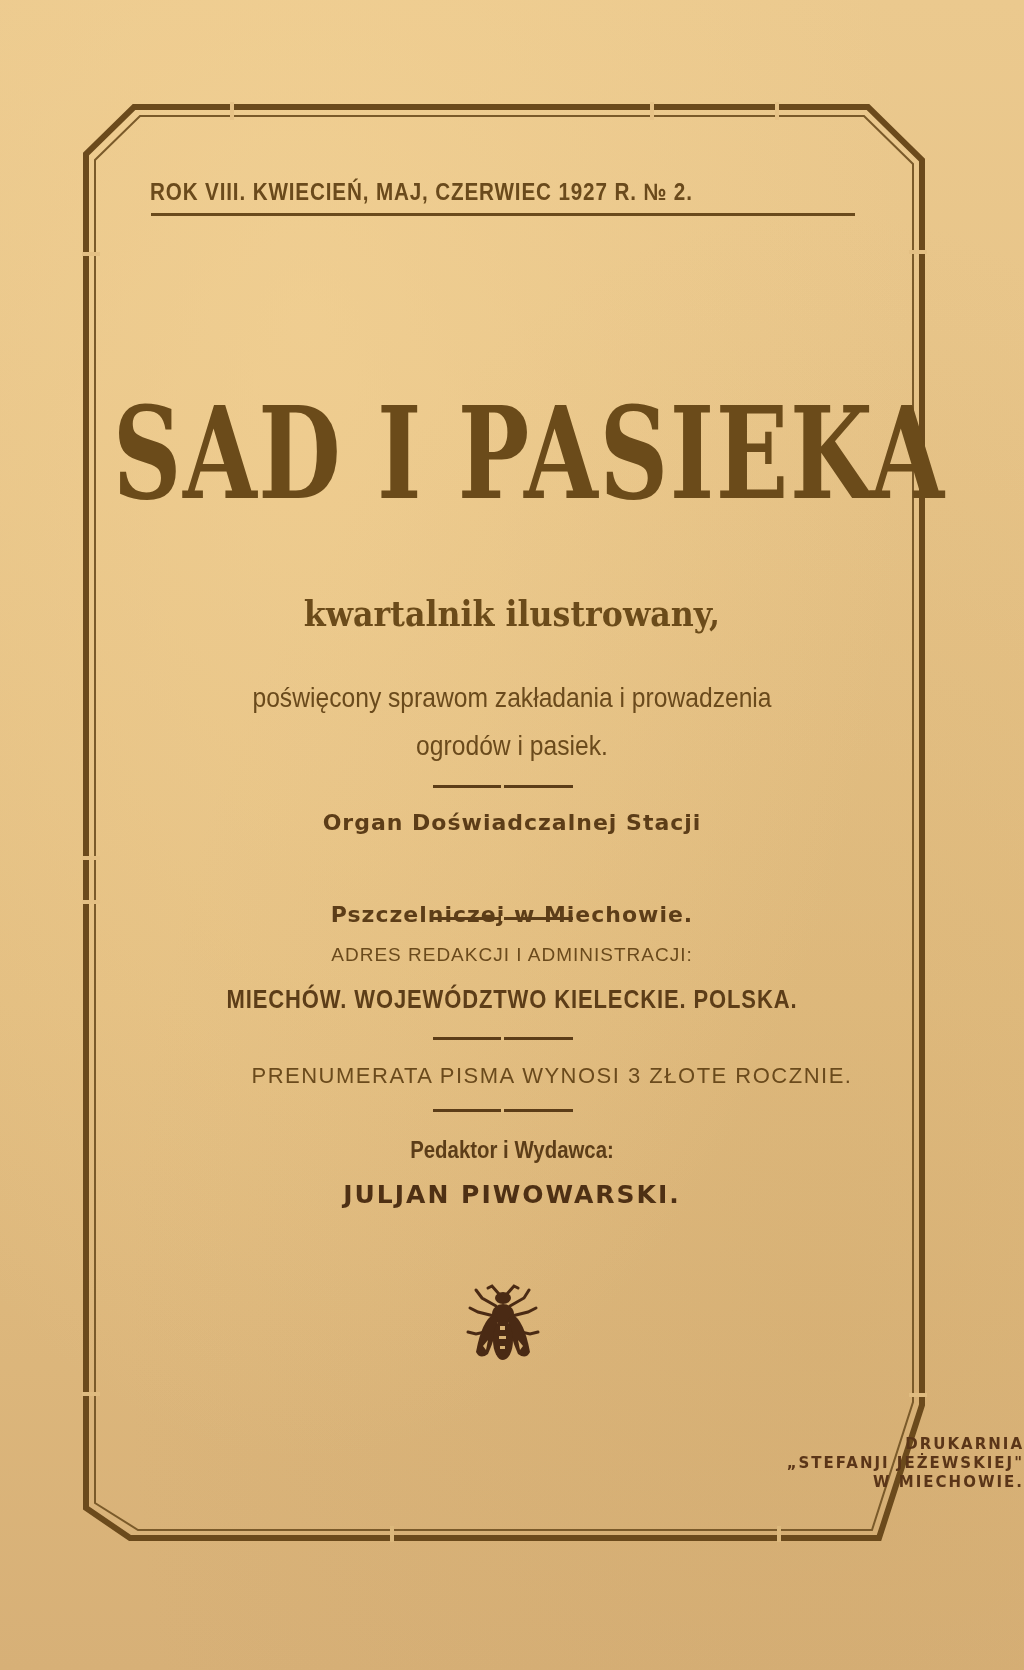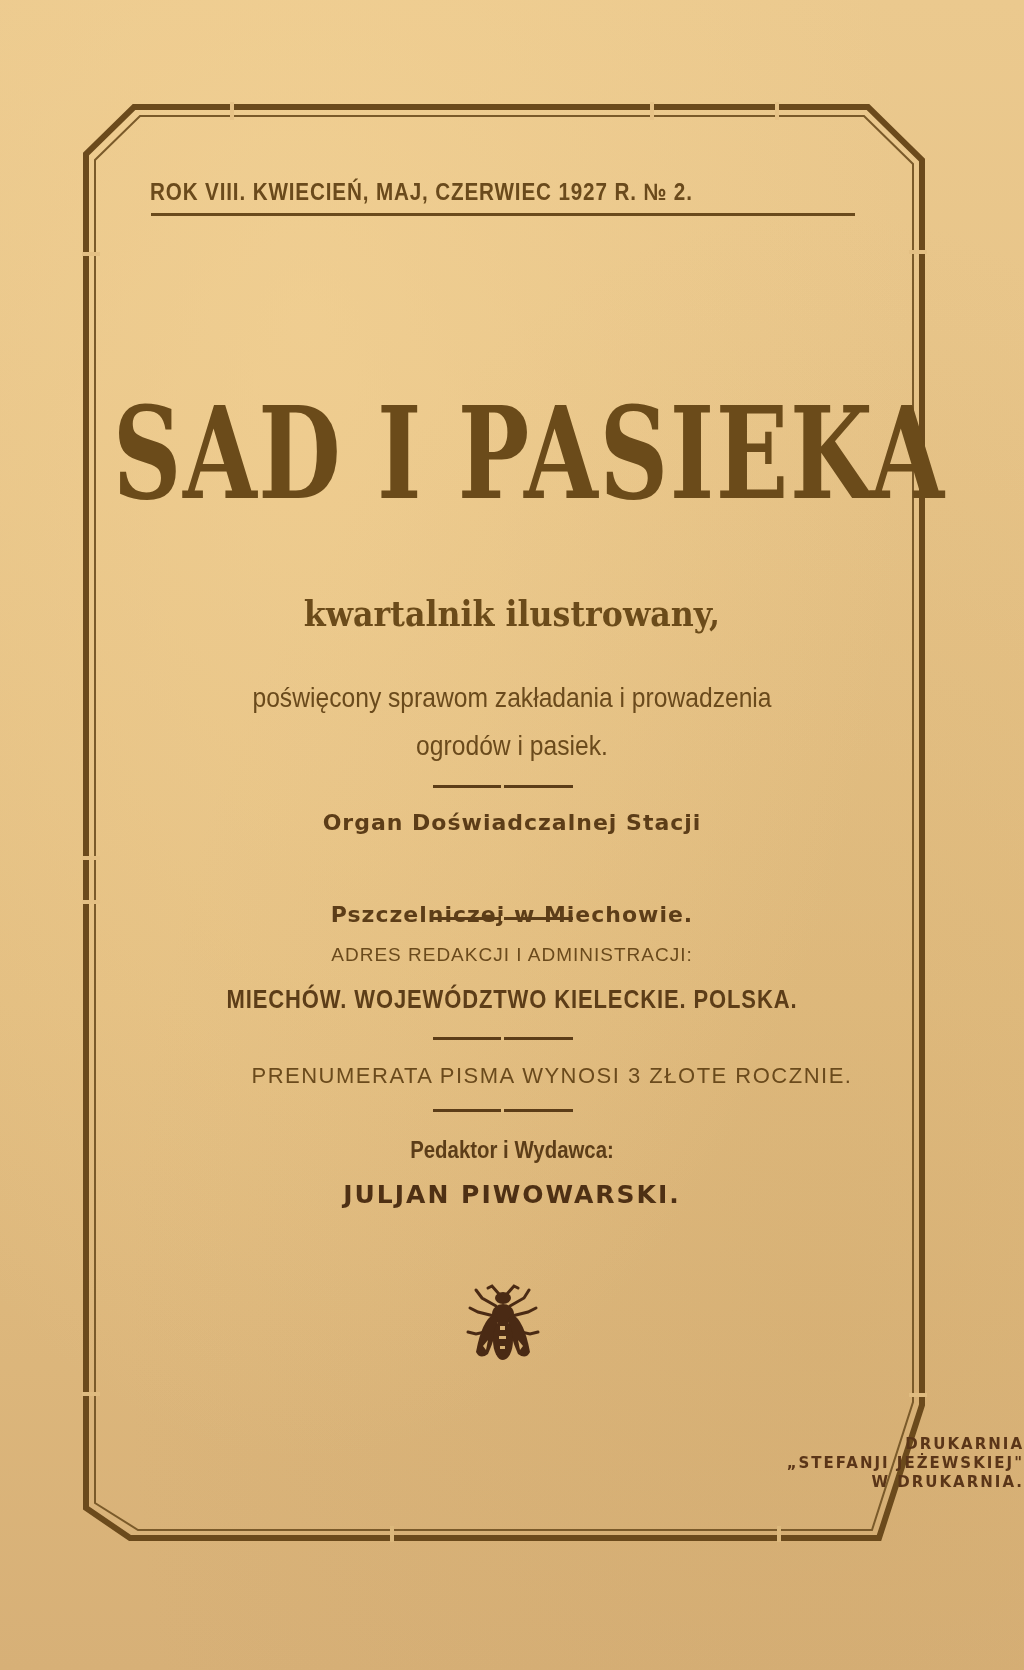--- a/index.html
+++ b/index.html
@@ -259,15 +259,15 @@
       <rect x="42" y="46" width="5" height="4"></rect>
       <rect x="41" y="56" width="7" height="3"></rect>
       <rect x="42" y="66" width="5" height="3"></rect>
       <path d="M 25 66 L 30 60 L 28 70 Z"></path>
       <path d="M 65 66 L 60 60 L 62 70 Z"></path>
     </g>
   </svg>
 
   <div class="txt printer printer1">DRUKARNIA</div>
   <div class="txt printer printer2">„STEFANJI JEŻEWSKIEJ"</div>
-  <div class="txt printer printer3">W DRUKARNIA.</div>
+  <div class="txt printer printer3">W MIECHOWIE.</div>
 
 </div>
 
 </body></html>

